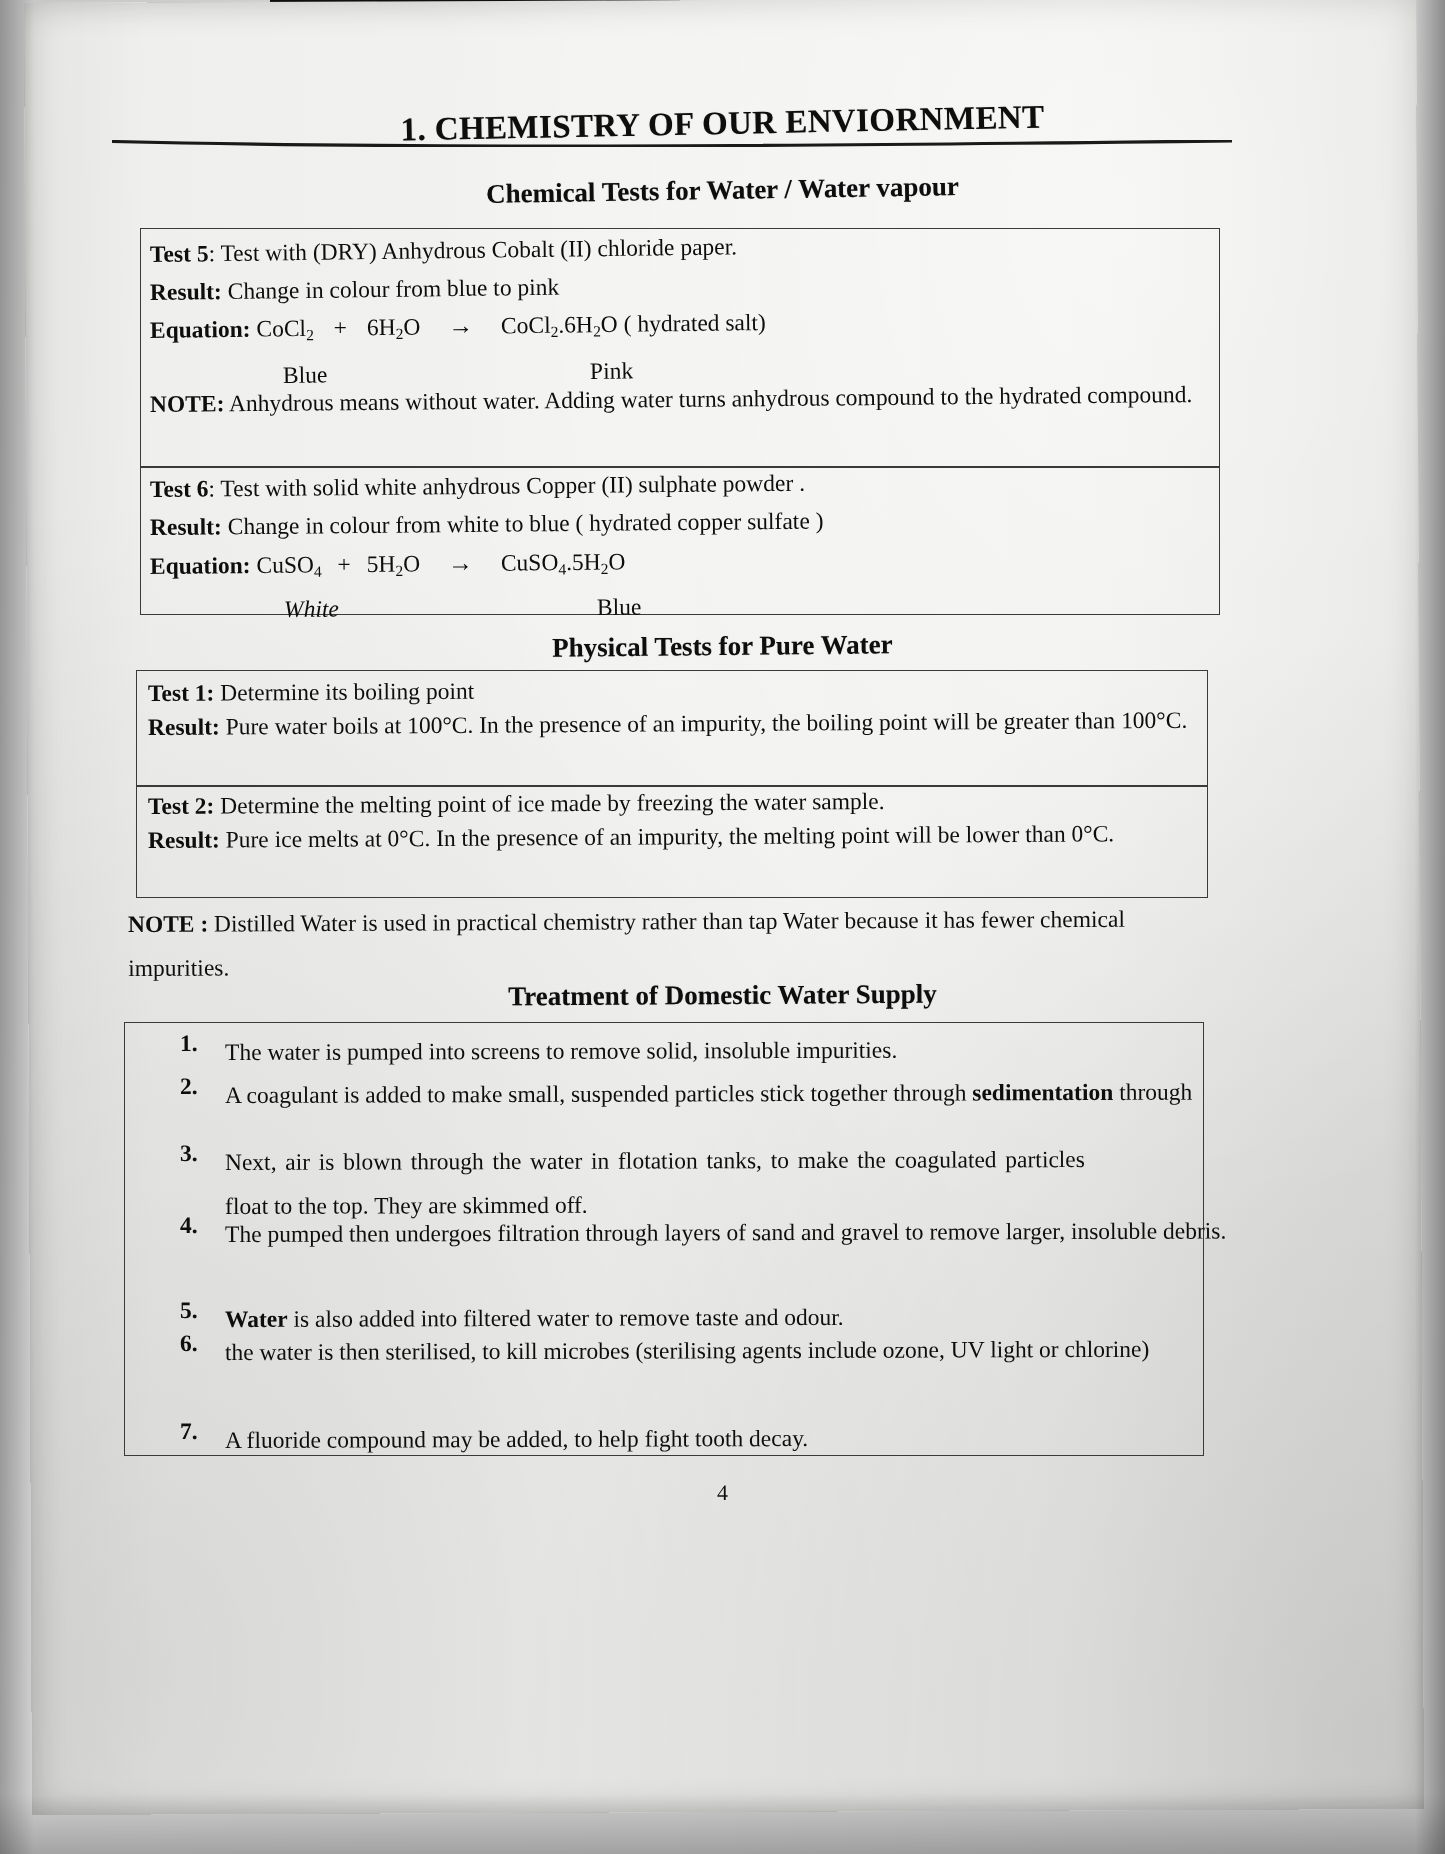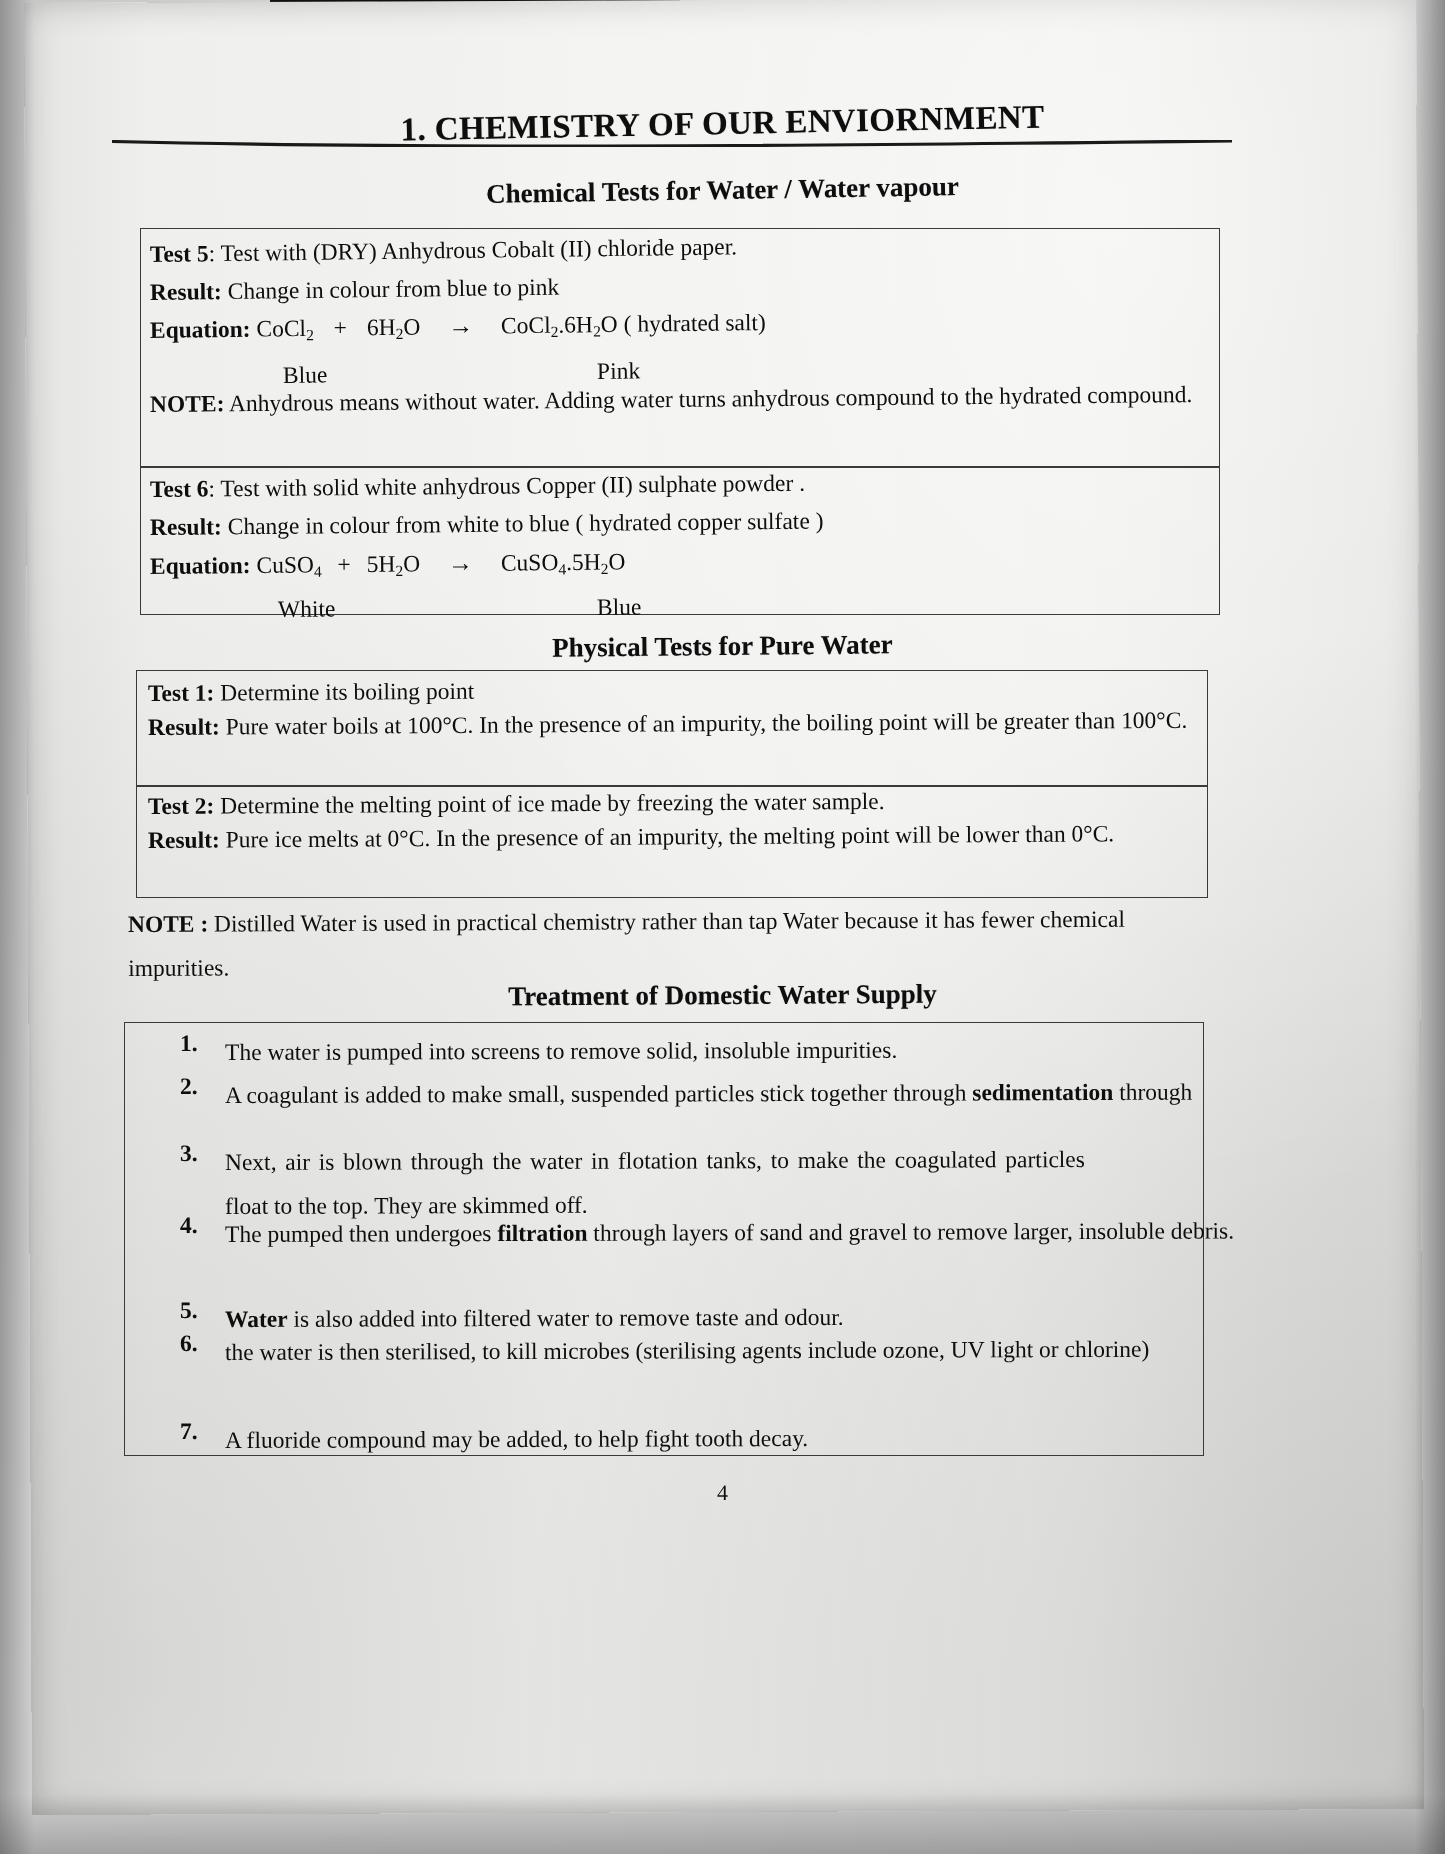--- a/index.html
+++ b/index.html
@@ -159,21 +159,21 @@
   <div class="ln skew1" style="left:150px;top:317px;">
     <span class="b">Equation:</span>
     <span><span>CoCl</span><sub>2</sub></span>
     <span style="padding:0 14px;">+</span>
     <span><span>6H</span><sub>2</sub><span>O</span></span>
     <span class="arrow" style="padding:0 22px;">→</span>
     <span><span>CoCl</span><sub>2</sub><span>.6H</span><sub>2</sub><span>O ( hydrated salt)</span></span>
   </div>
 
   <div class="ln skew1" style="left:283px;top:362px;">Blue</div>
-  <div class="ln skew1" style="left:590px;top:358px;margin-left:7px;">Pink</div>
+  <div class="ln skew1" style="left:590px;top:358px;">Pink</div>
 
   <div class="para skew2" style="left:150px;top:382px;width:1055px;">
     <span class="b">NOTE:</span>
     <span>Anhydrous means without water. Adding water turns anhydrous compound to the  hydrated  compound.</span>
   </div>
 
   <div class="ln skew2" style="left:150px;top:476px;">
     <span class="b">Test 6</span><span>: Test with solid white anhydrous Copper (II) sulphate powder .</span>
   </div>
 
@@ -184,21 +184,21 @@
 
   <div class="ln skew2" style="left:150px;top:553px;">
     <span class="b">Equation:</span>
     <span><span>CuSO</span><sub>4</sub></span>
     <span style="padding:0 10px;">+</span>
     <span><span>5H</span><sub>2</sub><span>O</span></span>
     <span class="arrow" style="padding:0 22px;">→</span>
     <span><span>CuSO</span><sub>4</sub><span>.5H</span><sub>2</sub><span>O</span></span>
   </div>
 
-  <div class="ln skew2" style="left:278px;top:596px;">White</div>
+  <div class="ln skew2" style="left:284px;top:596px;font-style:italic;">White</div>
   <div class="ln skew2" style="left:597px;top:594px;">Blue</div>
 
   <div class="section-heading" style="top:631px;transform:rotate(-0.6deg);">Physical Tests for Pure Water</div>
 
   <div class="box" style="left:136px;top:670px;width:1072px;height:228px;"></div>
   <div class="divider" style="left:137px;top:785px;width:1070px;"></div>
 
   <div class="ln skew3" style="left:148px;top:680px;">
     <span class="b">Test 1:</span>
     <span>Determine its boiling point</span>
@@ -227,21 +227,21 @@
   <div class="box" style="left:124px;top:1022px;width:1080px;height:434px;"></div>
 
   <div id="steps">
       <div class="num skew5" style="left: 180px; top: 1030px;">1.</div>
       <div class="list-item just skew5" style="left: 225px; top: 1030px; width: 940px;"><span>The water is pumped into screens to remove solid, insoluble impurities.</span></div>
       <div class="num skew5" style="left: 180px; top: 1073px;">2.</div>
       <div class="list-item just skew5" style="left: 225px; top: 1073px; width: 1010px;"><span>A coagulant is added to make small, suspended particles stick together through </span><span style="font-weight: bold;">sedimentation</span><span> through</span></div>
       <div class="num skew5" style="left: 180px; top: 1140px;">3.</div>
       <div class="list-item just skew5" style="left: 225px; top: 1140px; width: 860px;"><span>Next, air is blown through the water in flotation tanks, to make the coagulated particles float to the top. They are skimmed off.</span></div>
       <div class="num skew5" style="left: 180px; top: 1212px;">4.</div>
-      <div class="list-item just skew5" style="left: 225px; top: 1212px; width: 1030px;"><span>The pumped then undergoes </span><span style="font-weight: bold;">filtration</span><span> through layers of sand and gravel to remove larger, insoluble debris.</span></div>
+      <div class="list-item just skew5" style="left: 225px; top: 1212px; width: 1030px;"><span>The pumped then undergoes </span><span style="font-weight: normal;">filtration</span><span> through layers of sand and gravel to remove larger, insoluble debris.</span></div>
       <div class="num skew5" style="left: 180px; top: 1297px;">5.</div>
       <div class="list-item just skew5" style="left: 225px; top: 1297px; width: 860px;"><span style="font-weight: bold;">Water</span><span> is also added into filtered water to remove taste and odour.</span></div>
       <div class="num skew5" style="left: 180px; top: 1330px;">6.</div>
       <div class="list-item just skew5" style="left: 225px; top: 1330px; width: 1010px;"><span>the water is then sterilised, to kill microbes (sterilising agents include ozone, UV light or chlorine)</span></div>
       <div class="num skew5" style="left: 180px; top: 1418px;">7.</div>
       <div class="list-item just skew5" style="left: 225px; top: 1418px; width: 860px;"><span>A fluoride compound may be added, to help fight tooth decay.</span></div>
     </div>
 
   <div class="page-num" style="top:1480px;transform:rotate(-0.15deg);">4</div>
 </div>

